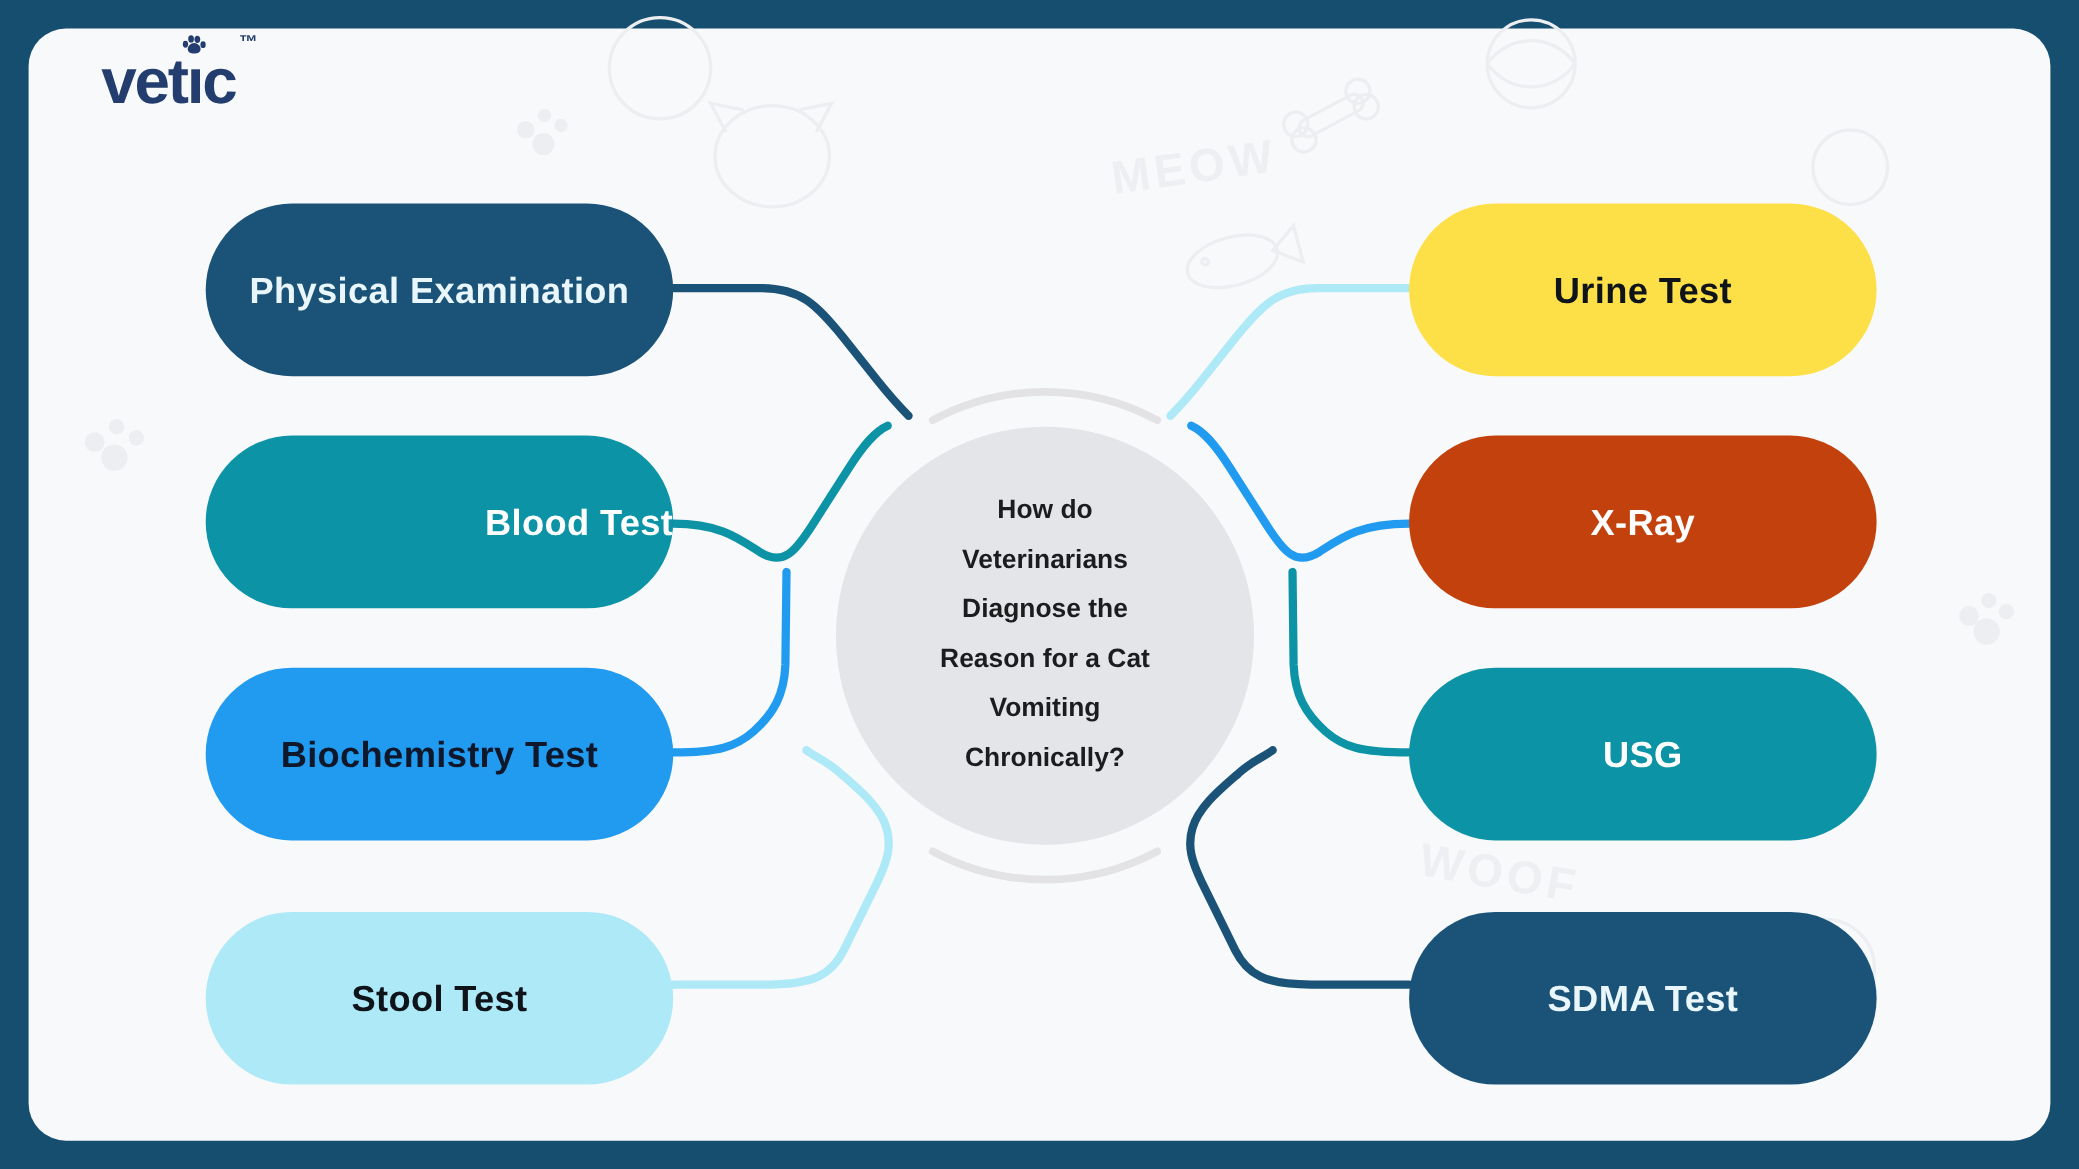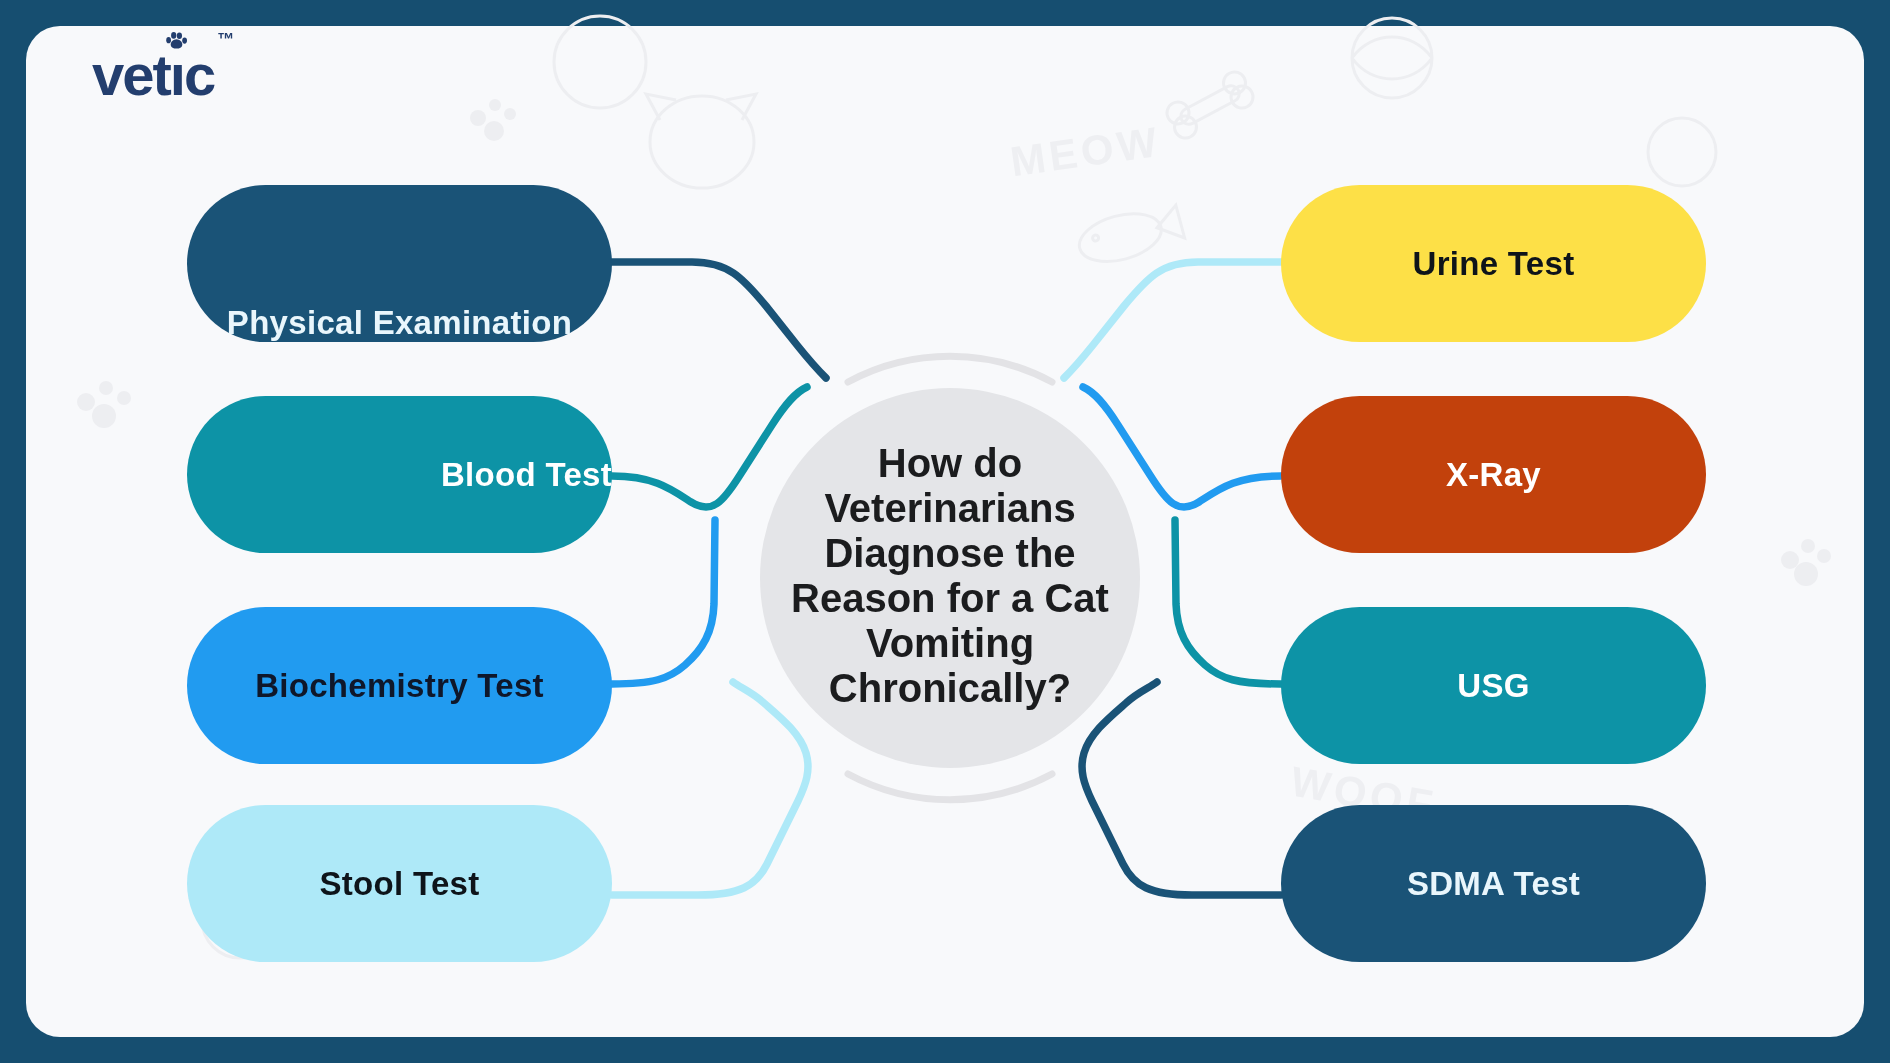--- a/index.html
+++ b/index.html
@@ -28,26 +28,26 @@
       letter-spacing:4px;user-select:none;}
 
   
   .pill{
     position:absolute;width:425px;height:157px;border-radius:79px;
     display:flex;align-items:center;justify-content:center;
     font-size:33px;font-weight:bold;letter-spacing:.3px;
   }
   .pill.pl{left:187px;}
   .pill.pr{left:1281px;}
-  .p-row0{top:185px;} .p-row1{top:396px;} .p-row2{top:607px;} .p-row3{top:805px;}
+  .p-row0{top:185px;} .p-row1{top:396px;} .p-row2{top:607px;} .p-row3{top:829px;}
 
   
   .center-text{
     position:absolute;left:770px;top:441px;width:360px;text-align:center;
-    font-size:40px;font-weight:bold;line-height:45px;
+    font-size:24px;font-weight:bold;line-height:45px;
   }
 </style>
 </head>
 <body>
 
 <div class="card"></div>
 
 <div class="stage">
 
   <svg class="layer" viewBox="0 0 1890 1063" fill="none" stroke="#EDEEF1" stroke-width="3">
@@ -120,21 +120,21 @@
 
   <div class="center-text" style="color: rgb(27, 28, 30);">
     <div>How do</div>
     <div>Veterinarians</div>
     <div>Diagnose the</div>
     <div>Reason for a Cat</div>
     <div>Vomiting</div>
     <div>Chronically?</div>
   </div>
 
-  <div class="pill pl p-row0" style="background: rgb(26, 83, 119); color: rgb(233, 246, 252); align-items: flex-end;">
+  <div class="pill pl p-row0" style="background: rgb(26, 83, 119); color: rgb(233, 246, 252);">
     <span>Physical Examination</span>
   </div>
   <div class="pill pl p-row1" style="background: rgb(13, 147, 166); color: rgb(255, 255, 255); justify-content: flex-end;">
     <span>Blood Test</span>
   </div>
   <div class="pill pl p-row2" style="background: rgb(33, 155, 240); color: #0f172a;">
     <span>Biochemistry Test</span>
   </div>
   <div class="pill pl p-row3" style="background: rgb(174, 233, 248); color: rgb(14, 20, 26);">
     <span>Stool Test</span>

